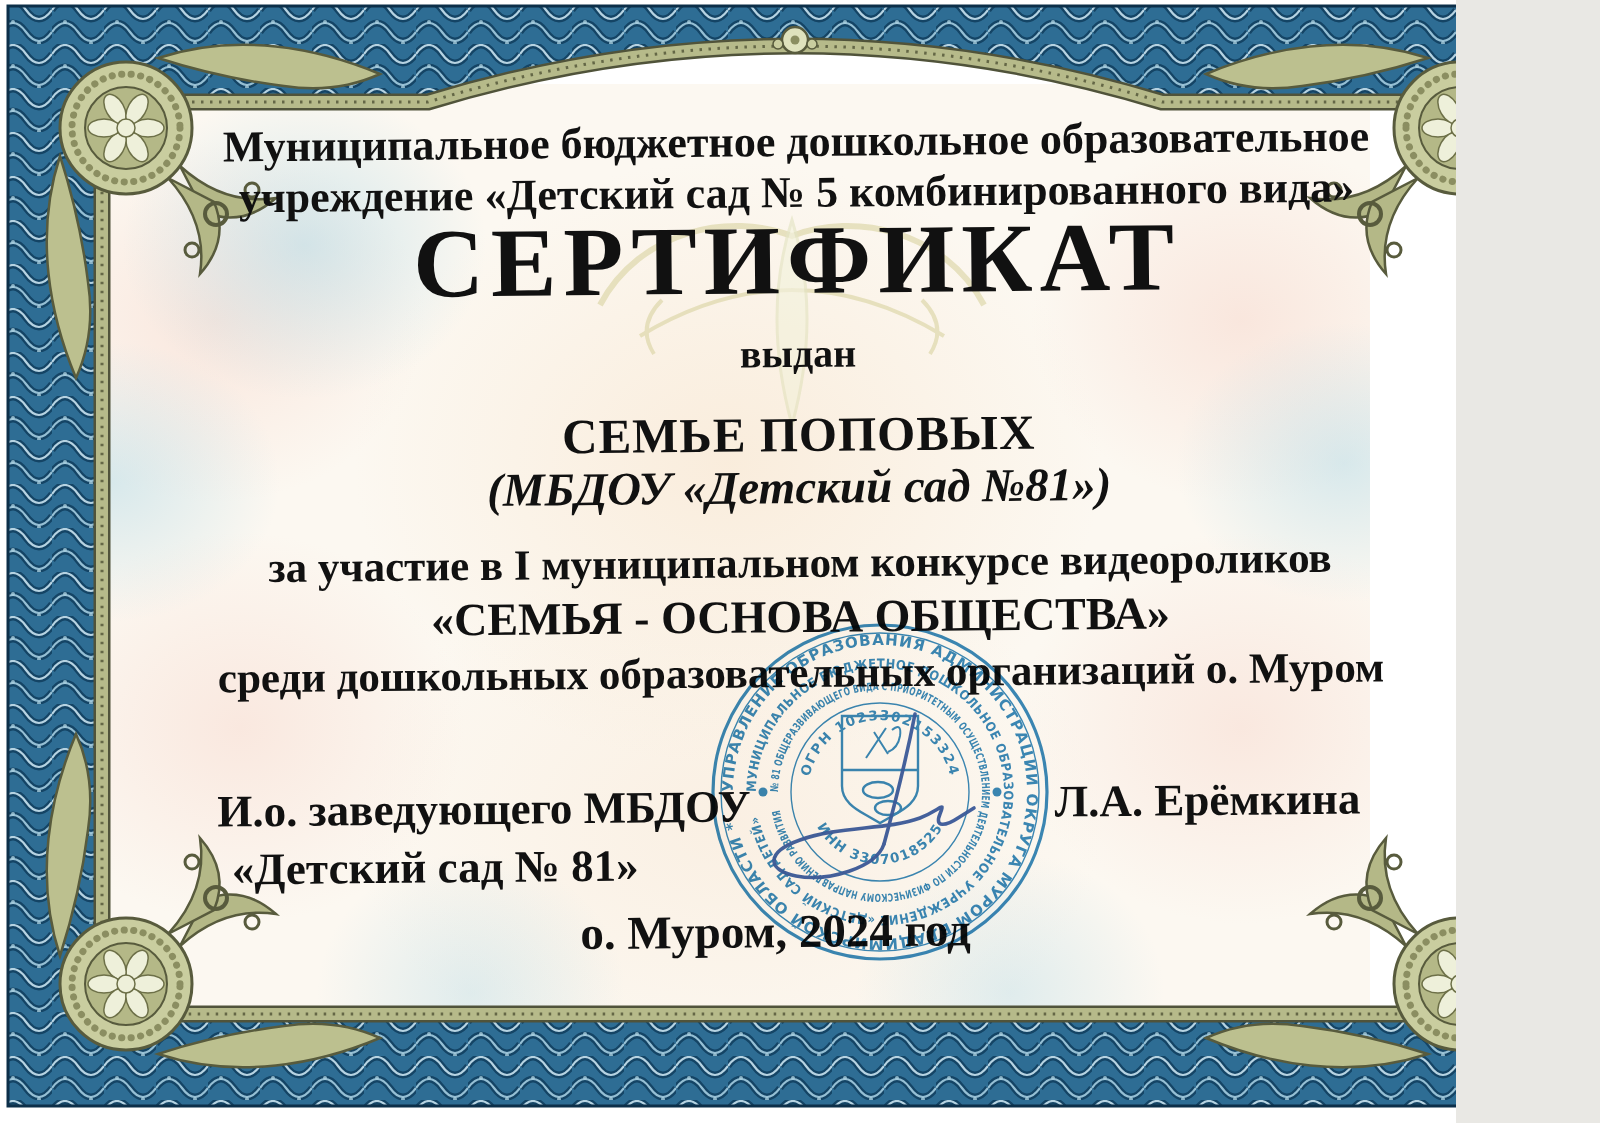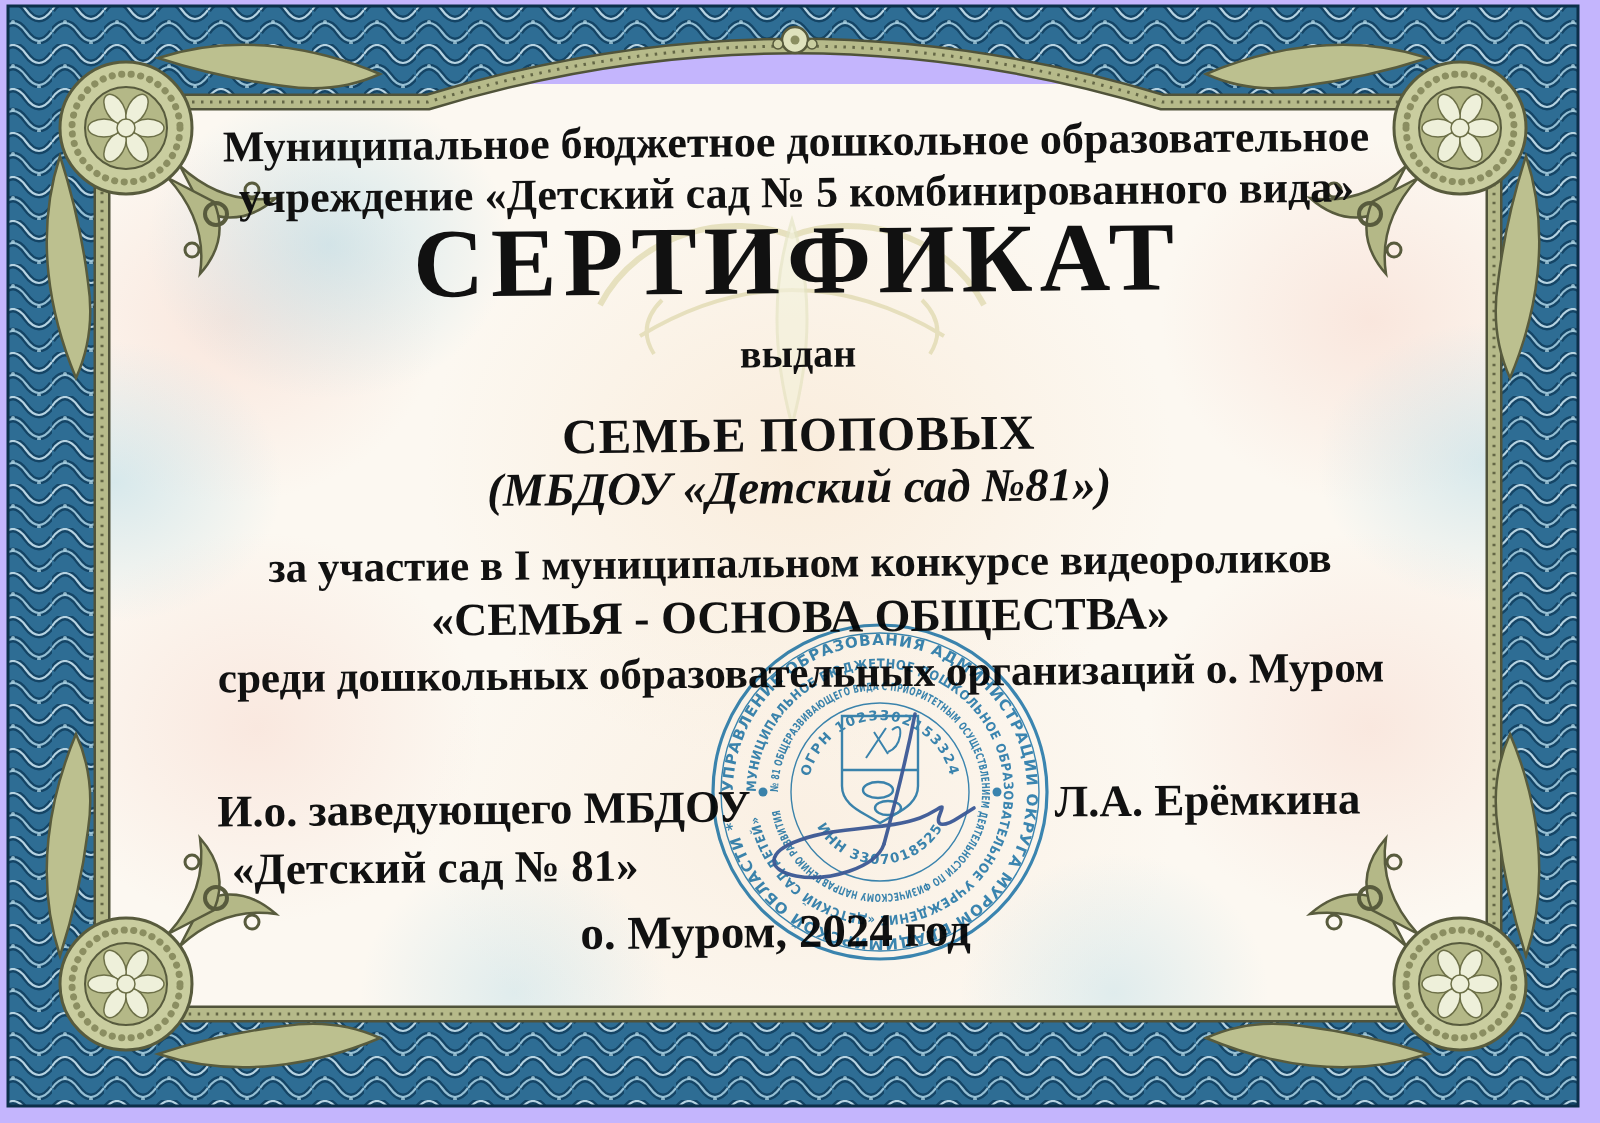--- a/index.html
+++ b/index.html
@@ -1,18 +1,18 @@
 <!DOCTYPE html>
 <html><head>
 <meta charset="utf-8">
 <style>
   html,body{margin:0;padding:0;background:#e9e8e4;}
   .page{
-    position:relative;width:1600px;height:1123px;
-    background:#c4b5fd;overflow:hidden;
+    position:relative;width:1456px;height:1123px;
+    background:#ffffff;overflow:hidden;
     font-family:"Liberation Serif","DejaVu Serif",serif;
     color:#111;
   }
   .bg{
     position:absolute;left:86px;top:84px;right:86px;bottom:92px;
     background:
       radial-gradient(260px 220px at 17% 17%, rgba(171,214,229,.50), rgba(171,214,229,0) 70%),
       radial-gradient(240px 200px at 2% 42%, rgba(171,214,229,.45), rgba(171,214,229,0) 70%),
       radial-gradient(240px 200px at 98% 40%, rgba(171,214,229,.45), rgba(171,214,229,0) 70%),
       radial-gradient(220px 200px at 30% 96%, rgba(171,214,229,.35), rgba(171,214,229,0) 70%),

